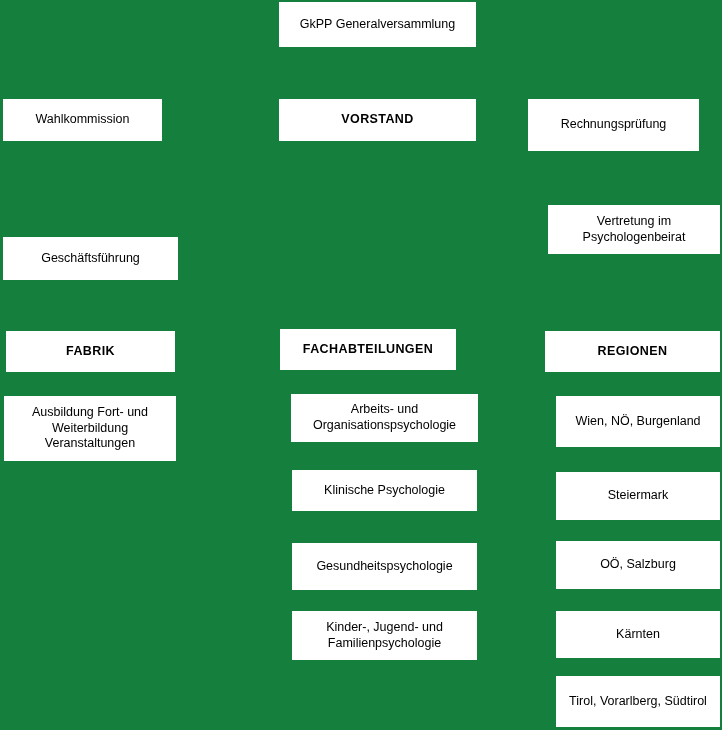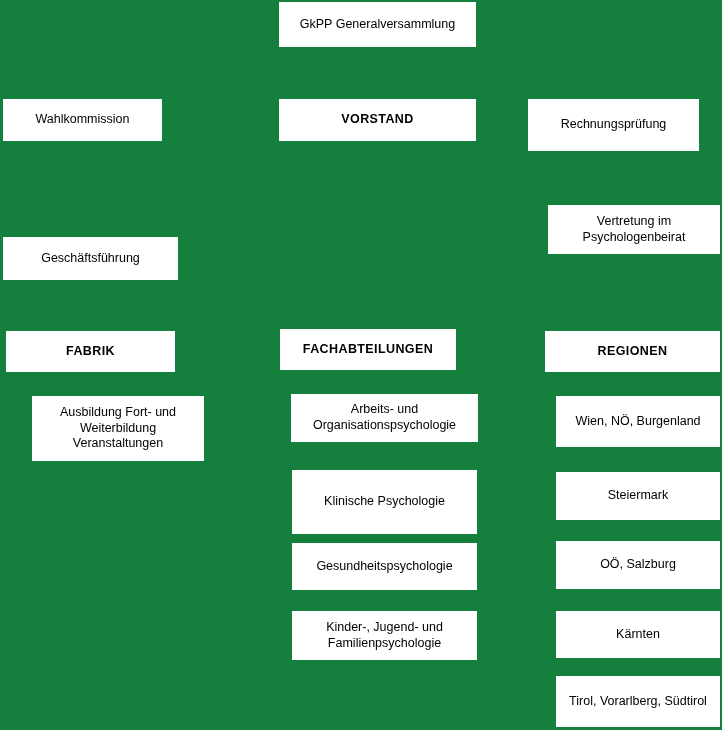--- a/index.html
+++ b/index.html
@@ -67,27 +67,27 @@
     </div>
     <div class="node bold" style="left: 6px; top: 331px; width: 169px; height: 41px; background: rgb(255, 255, 255); color: rgb(0, 0, 0);">
       <span class="label">FABRIK</span>
     </div>
     <div class="node bold" style="left: 280px; top: 329px; width: 176px; height: 41px; background: rgb(255, 255, 255); color: rgb(0, 0, 0);">
       <span class="label">FACHABTEILUNGEN</span>
     </div>
     <div class="node bold" style="left: 545px; top: 331px; width: 175px; height: 41px; background: rgb(255, 255, 255); color: rgb(0, 0, 0);">
       <span class="label">REGIONEN</span>
     </div>
-    <div class="node" style="left: 4px; top: 396px; width: 172px; height: 65px; background: rgb(255, 255, 255); color: rgb(0, 0, 0); margin-left: 28px;">
+    <div class="node" style="left: 4px; top: 396px; width: 172px; height: 65px; background: rgb(255, 255, 255); color: rgb(0, 0, 0);">
       <span class="label">Ausbildung Fort- und Weiterbildung Veranstaltungen</span>
     </div>
     <div class="node" style="left: 291px; top: 394px; width: 187px; height: 48px; background: rgb(255, 255, 255); color: rgb(0, 0, 0);">
       <span class="label">Arbeits- und Organisationspsychologie</span>
     </div>
-    <div class="node" style="left: 292px; top: 470px; width: 185px; height: 64px; background: rgb(255, 255, 255); color: rgb(0, 0, 0);">
+    <div class="node" style="left: 292px; top: 470px; width: 185px; height: 41px; background: rgb(255, 255, 255); color: rgb(0, 0, 0);">
       <span class="label">Klinische Psychologie</span>
     </div>
     <div class="node" style="left: 292px; top: 543px; width: 185px; height: 47px; background: rgb(255, 255, 255); color: rgb(0, 0, 0);">
       <span class="label">Gesundheitspsychologie</span>
     </div>
     <div class="node" style="left: 292px; top: 611px; width: 185px; height: 49px; background: rgb(255, 255, 255); color: rgb(0, 0, 0);">
       <span class="label">Kinder-, Jugend- und Familienpsychologie</span>
     </div>
     <div class="node" style="left: 556px; top: 396px; width: 164px; height: 51px; background: rgb(255, 255, 255); color: rgb(0, 0, 0);">
       <span class="label">Wien, NÖ, Burgenland</span>

